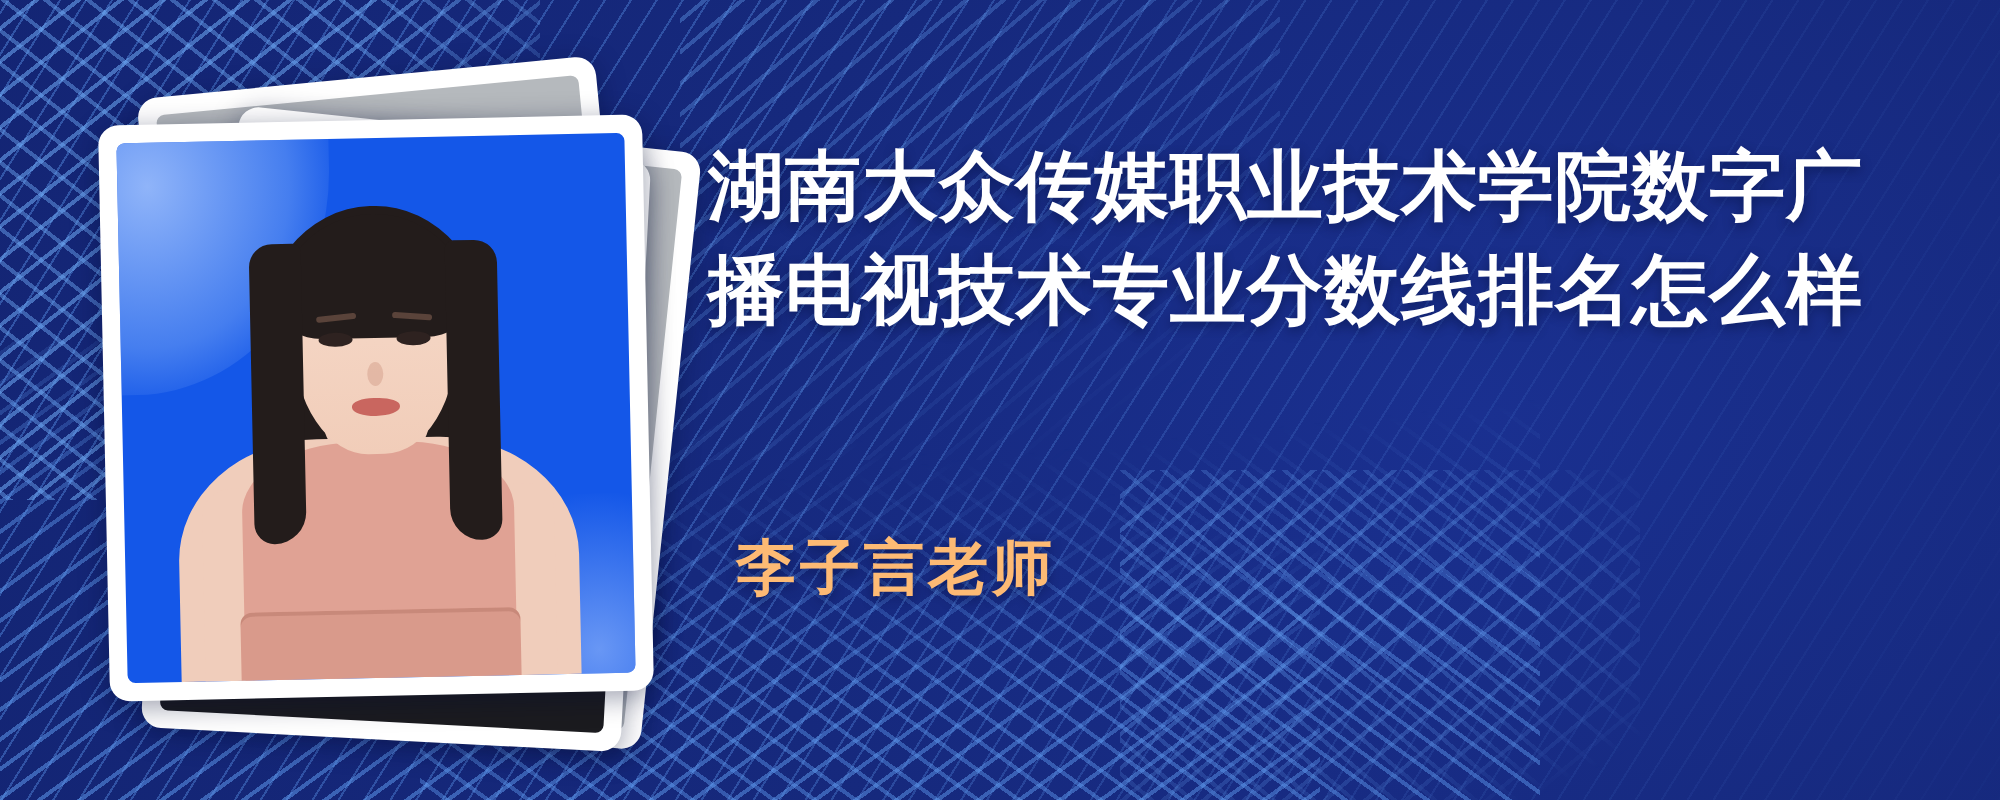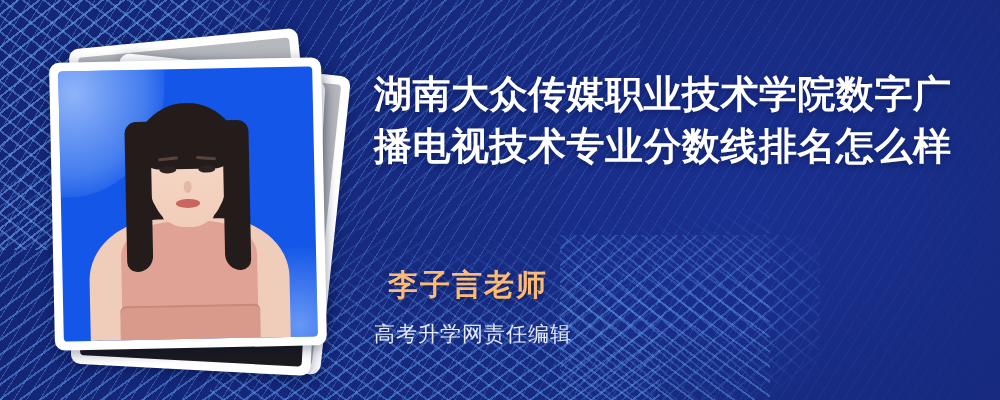--- a/index.html
+++ b/index.html
@@ -335,21 +335,21 @@
     width: 26px;
     height: 96px;
     background: #f0cdbb;
   }
   .p-arm-l { left: 50%; margin-left: -88px; border-radius: 14px 6px 0 0; }
   .p-arm-r { left: 50%; margin-left:  62px; border-radius: 6px 14px 0 0; }
 
   
   .text-col {
     position: absolute;
-    left: 374px;
+    left: 354px;
     top: 0;
     width: 600px;
     height: 316px;
   }
   .headline {
     position: absolute;
     top: 68px;
     left: 0;
     width: 580px;
     margin: 0;
@@ -438,16 +438,15 @@
         </div>
       </div>
     </div>
   </div>
 
   <div class="text-col">
     <h1 class="headline">湖南大众传媒职业技术学院数字广播电视技术专业分数线排名怎么样</h1>
 
     <div class="author-name">李子言老师</div>
 
-    <div class="author-role">高考升学网责任编辑</div>
   </div>
 
 </div>
 
 </body></html>

